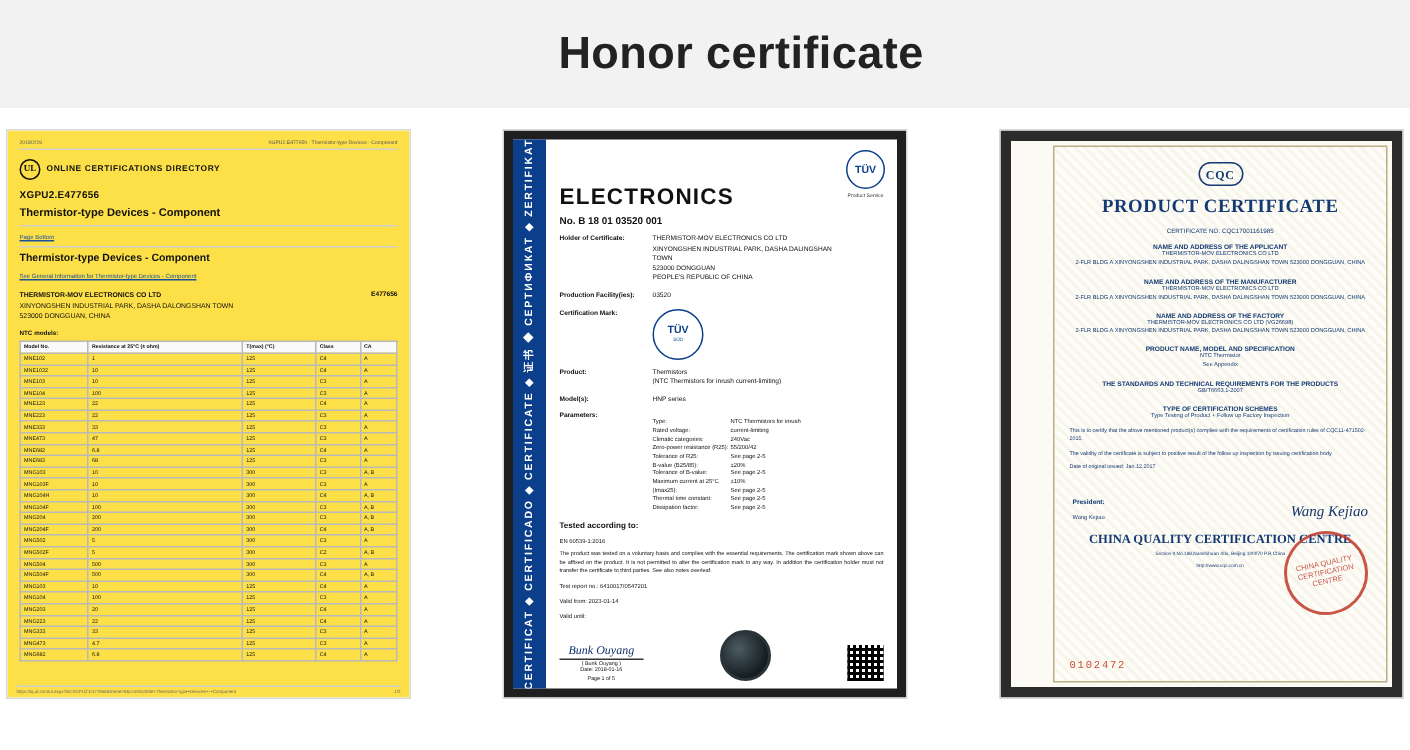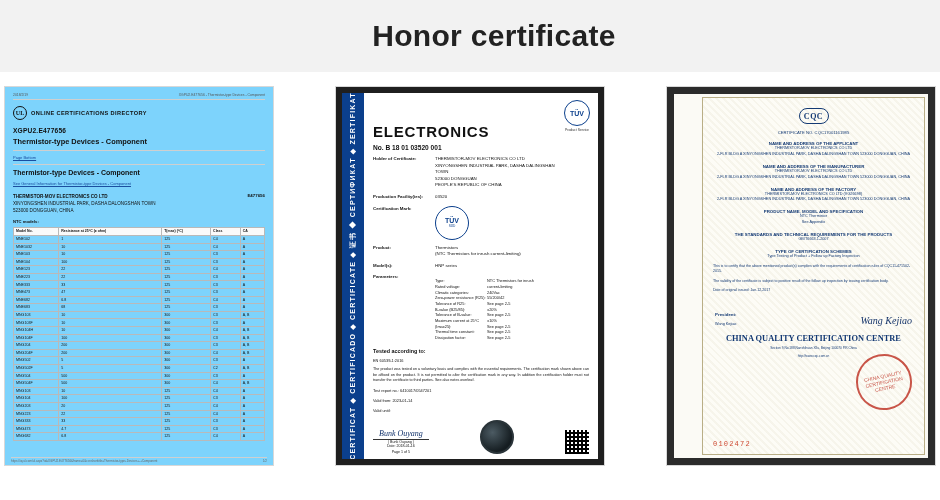--- a/index.html
+++ b/index.html
@@ -47,21 +47,21 @@
     border: 1px solid #d8d8d8;
     overflow: hidden;
   }
   .cert-1 { left: 4px; }
   .cert-2 { left: 335px; }
   .cert-3 { left: 666px; }
 
   
   .ul-page {
     position: absolute; inset: 0;
-    background: #7dd3fc;
+    background: #fde047;
     font-family: "Liberation Sans", sans-serif;
     color: #111;
     padding: 6px 8px 0 8px;
   }
   .ul-topbar {
     display: flex; justify-content: space-between;
     font-size: 3.4px; color: #555;
     border-bottom: .5px solid #cfcfcf;
     padding-bottom: 2px;
   }
@@ -661,20 +661,21 @@
           </div>
         </div>
       </div>
     </div>
 
     <div class="cert cert-3">
       <div class="cqc-frame">
         <div class="cqc-inner">
 
           <div class="cqc-logo">CQC</div>
+          <div class="cqc-title">PRODUCT CERTIFICATE</div>
           <div class="cqc-no">CERTIFICATE NO. CQC17001161985</div>
 
           <div class="cqc-sec-h">NAME AND ADDRESS OF THE APPLICANT</div>
           <div class="cqc-line">THERMISTOR-MOV ELECTRONICS CO LTD</div>
           <div class="cqc-line">2-FLR BLDG A XINYONGSHEN INDUSTRIAL PARK, DASHA DALINGSHAN TOWN 523000 DONGGUAN, CHINA</div>
 
           <div class="cqc-sec-h">NAME AND ADDRESS OF THE MANUFACTURER</div>
           <div class="cqc-line">THERMISTOR-MOV ELECTRONICS CO LTD</div>
           <div class="cqc-line">2-FLR BLDG A XINYONGSHEN INDUSTRIAL PARK, DASHA DALINGSHAN TOWN 523000 DONGGUAN, CHINA</div>
 

